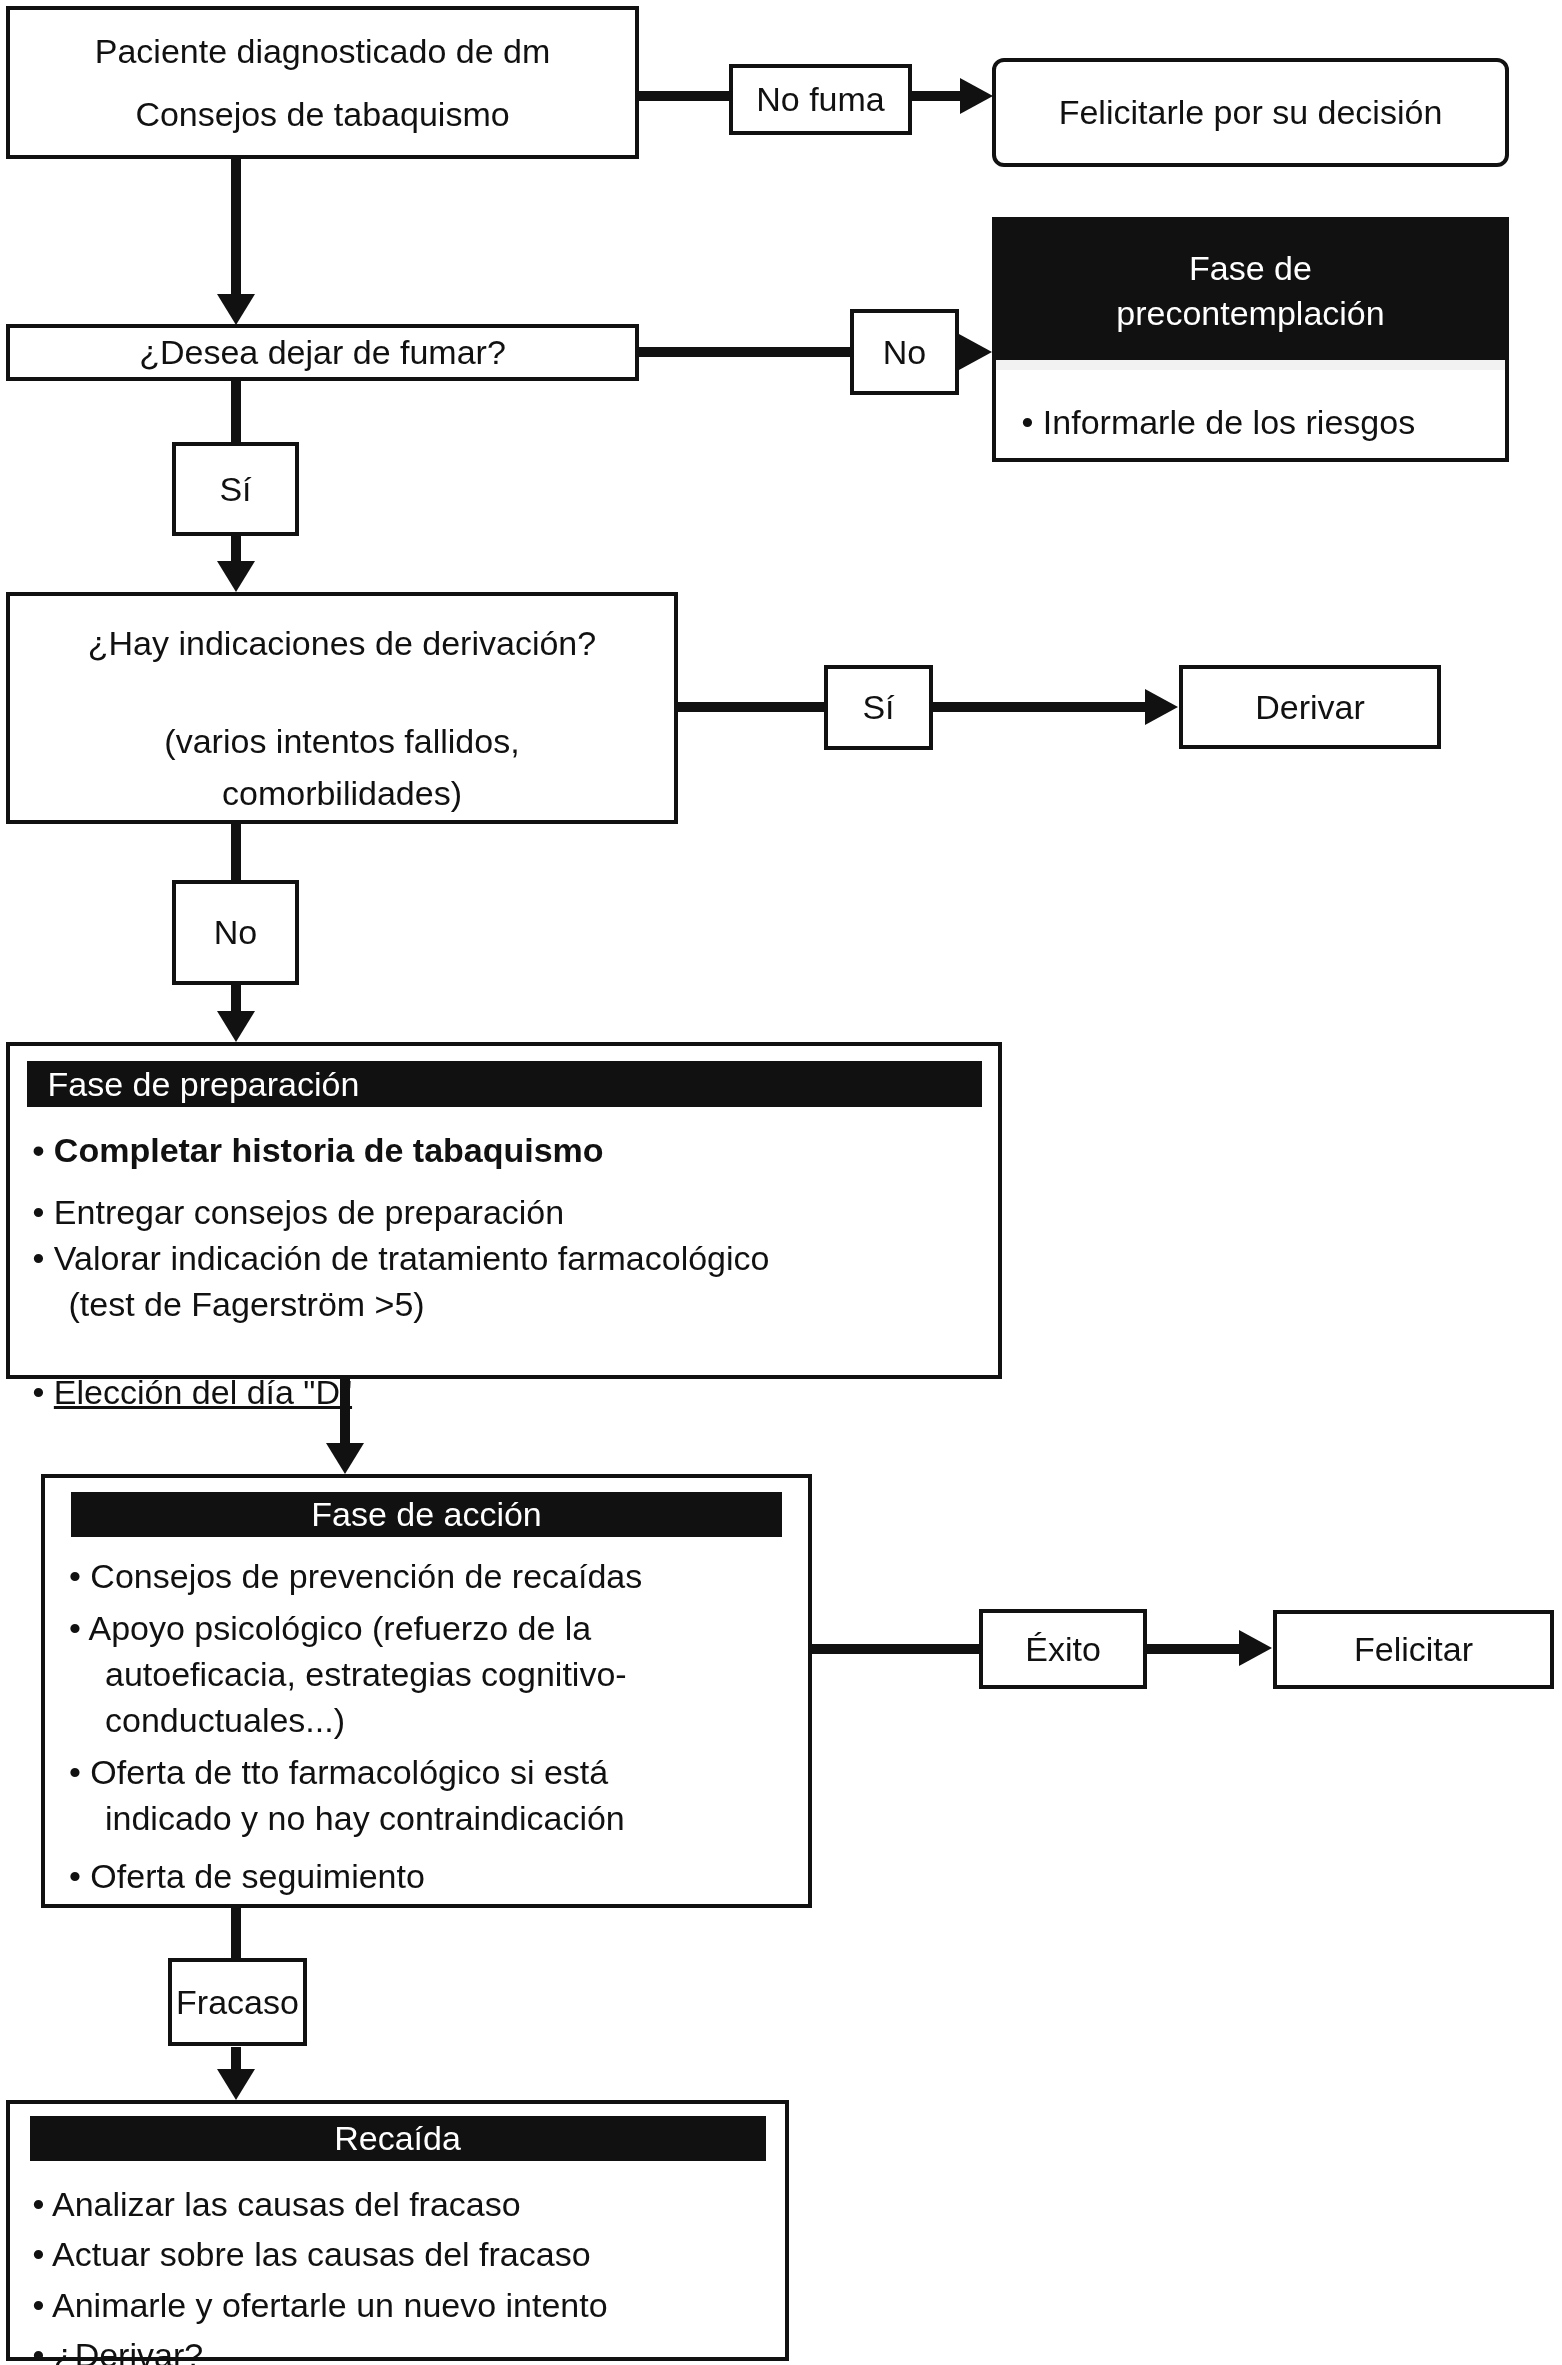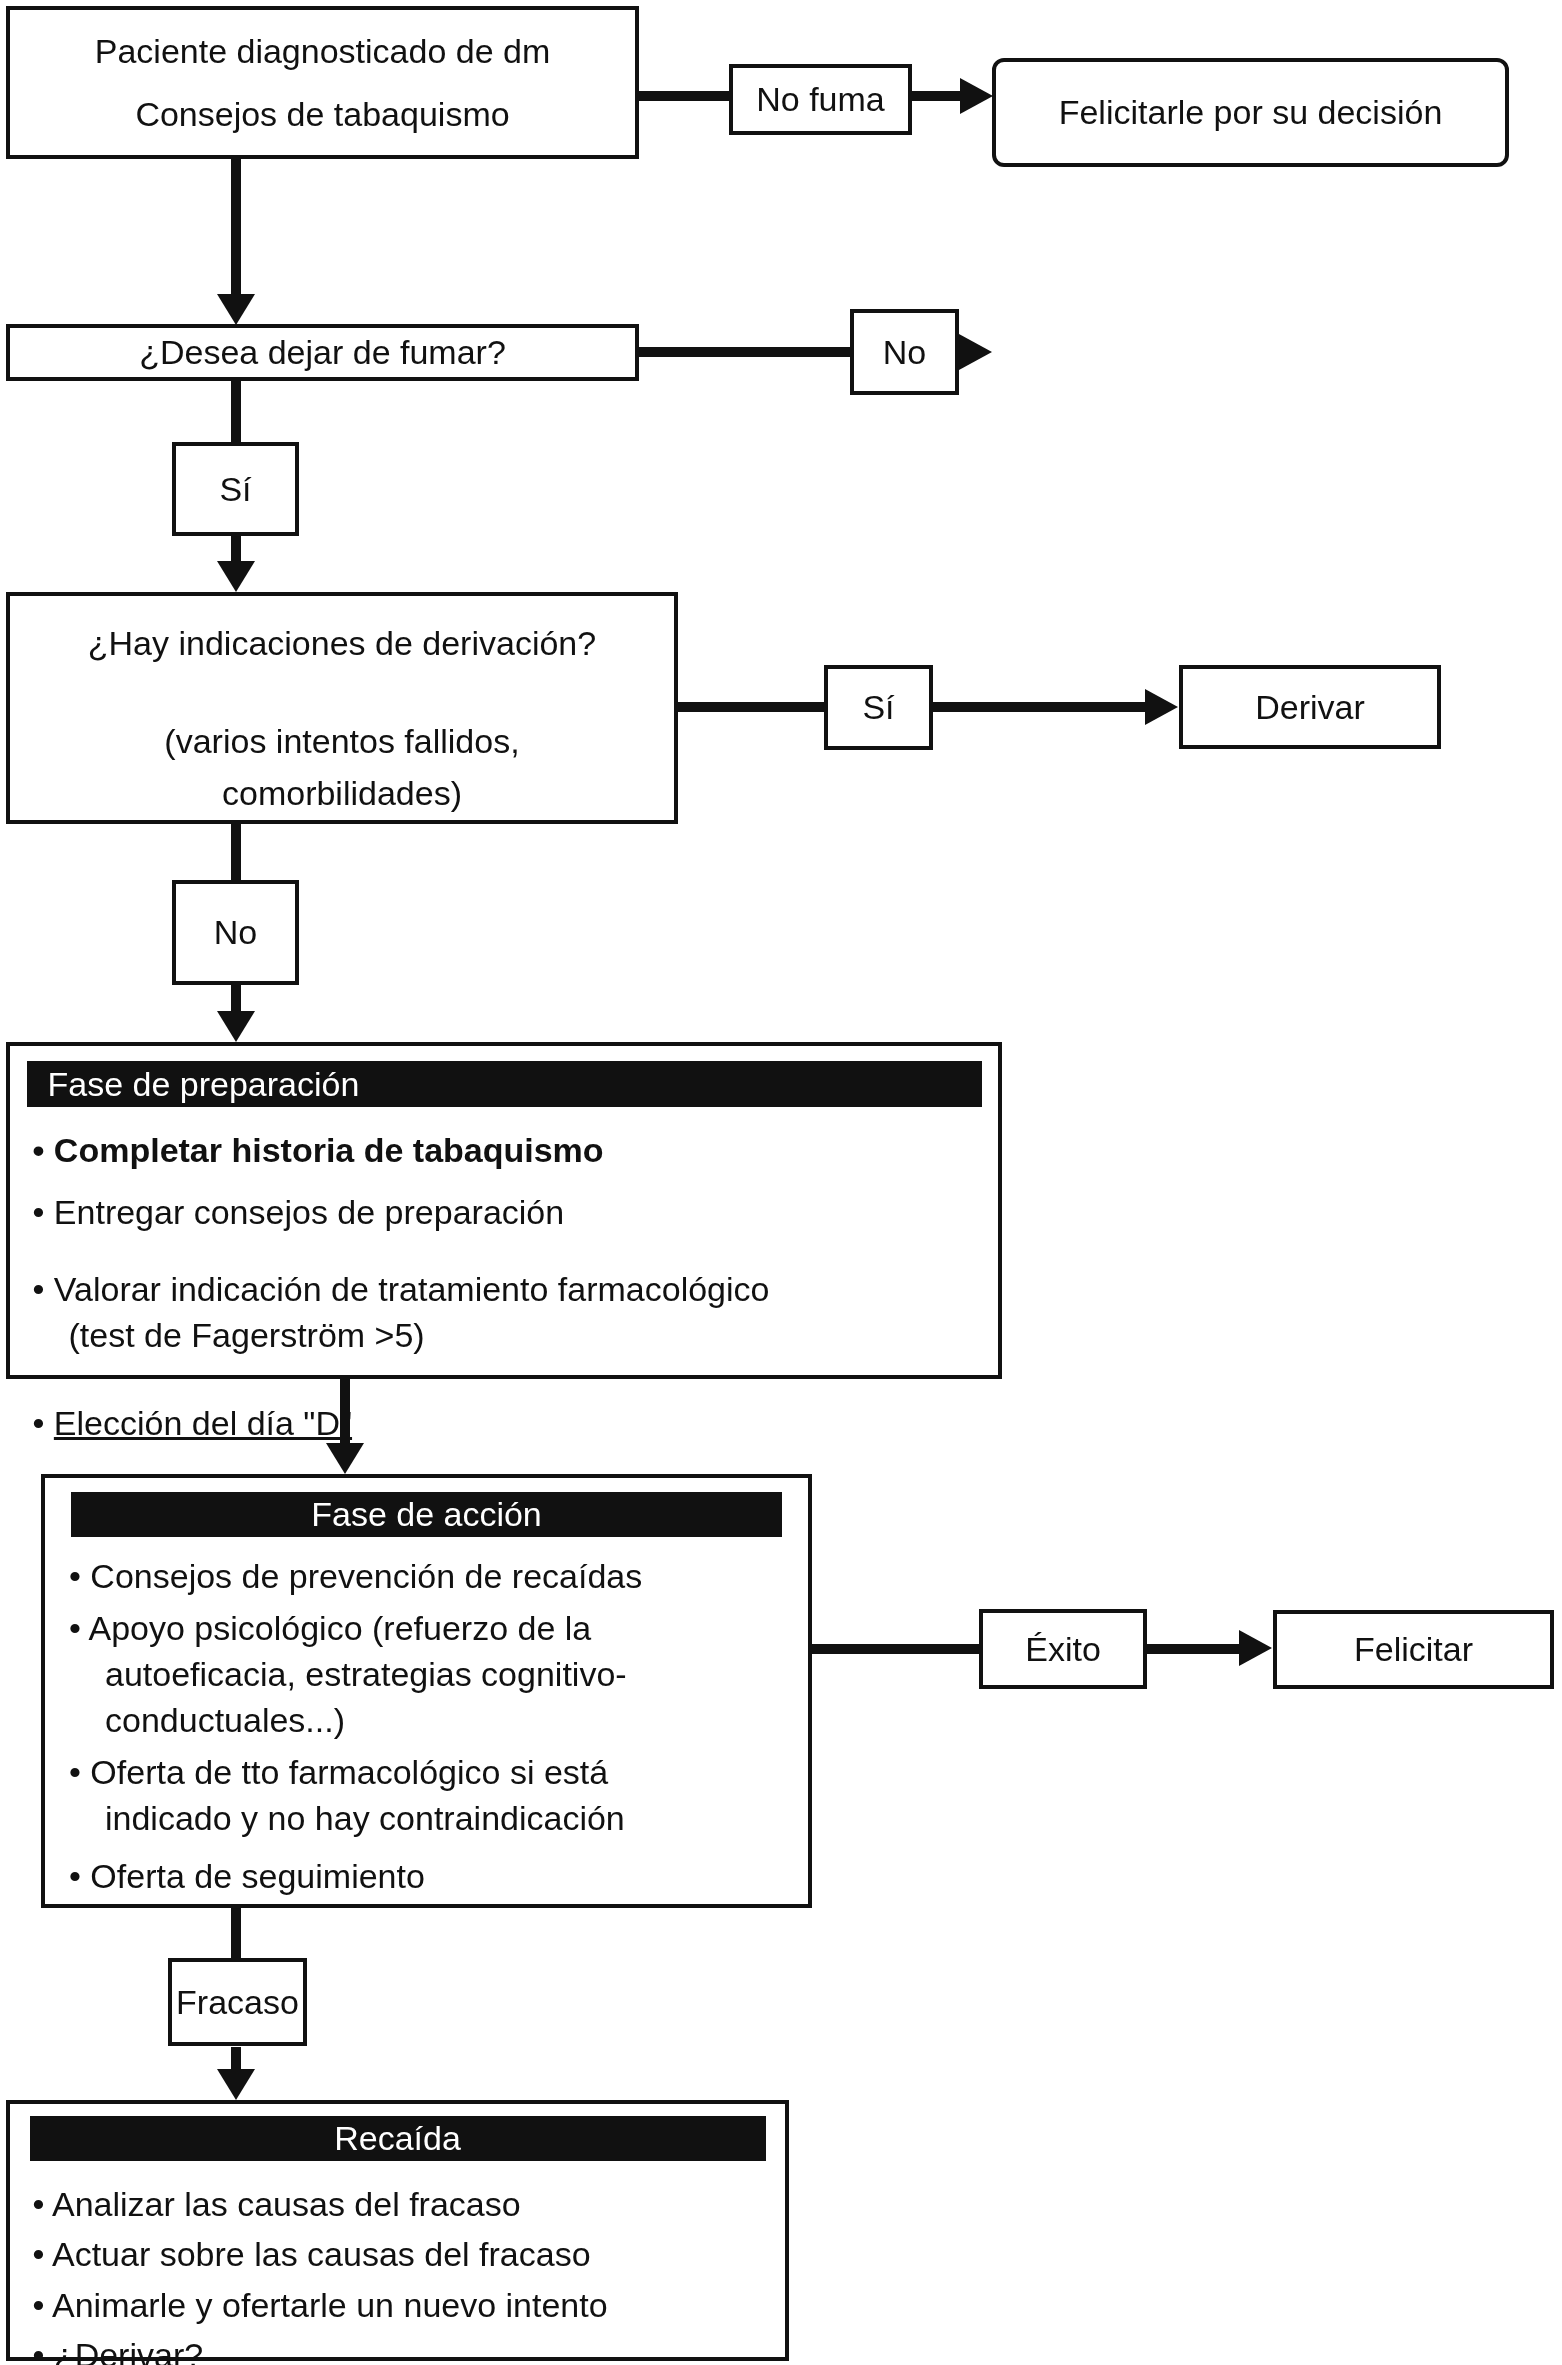--- a/index.html
+++ b/index.html
@@ -101,20 +101,29 @@
   </div>
 
   <div class="hline" style="left:637px;top:347px;width:213px;"></div>
 
   <div class="box" style="left:850px;top:309px;width:109px;height:86px;">
     <span>No</span>
   </div>
 
   <div class="arrow-right" style="left:959px;top:334px;"></div>
 
+  <div class="panel" style="left:992px;top:217px;width:517px;height:245px;">
+    <div class="hdr" style="width:100%;height:139px;flex-direction:column;line-height:1.3;">
+      <span>Fase de</span>
+      <span>precontemplación</span>
+    </div>
+    <div class="bullets" style="padding:28.5px 15px 0 25.5px;border-top:10.5px solid #f2f2f2;">
+      <p class="bullet">Informarle de los riesgos</p>
+    </div>
+  </div>
 
   <div class="vline" style="left:231px;top:381px;height:61px;"></div>
   <div class="box" style="left:172px;top:442px;width:127px;height:94px;">
     <span>Sí</span>
   </div>
   <div class="vline" style="left:231px;top:535px;height:27px;"></div>
   <div class="arrow-down" style="left:217px;top:561px;"></div>
 
   <div class="panel" style="left:6px;top:592px;width:672px;height:232px;font-size:34px;text-align:center;">
     <div style="padding-top:21px;line-height:52px;">
@@ -144,21 +153,21 @@
   <div class="vline" style="left:231px;top:985px;height:28px;"></div>
   <div class="arrow-down" style="left:217px;top:1011px;"></div>
 
   <div class="panel" style="left:6px;top:1042px;width:996px;height:337px;">
     <div class="hdr left" style="margin:15px 16.5px 0 16.5px;height:46px;padding-left:21px;">
       <span>Fase de preparación</span>
     </div>
     <div class="bullets" style="padding:18px 22.5px 0 22.5px;">
       <p class="bullet" style="margin-top:1.5px;font-weight:bold;">Completar historia de tabaquismo</p>
       <p class="bullet" style="margin-top:16.5px;">Entregar consejos de preparación</p>
-      <p class="bullet" style="margin-top:31px;">
+      <p class="bullet" style="margin-top:0;">
         <span>Valorar indicación de tratamiento farmacológico</span><br>
         <span>(test de Fagerström &gt;5)</span>
       </p>
       <p class="bullet" style="margin-top:42px;">
         <span class="u">Elección del día "D"</span>
       </p>
     </div>
   </div>
 
   <div class="vline" style="left:340px;top:1379px;height:66px;"></div>

